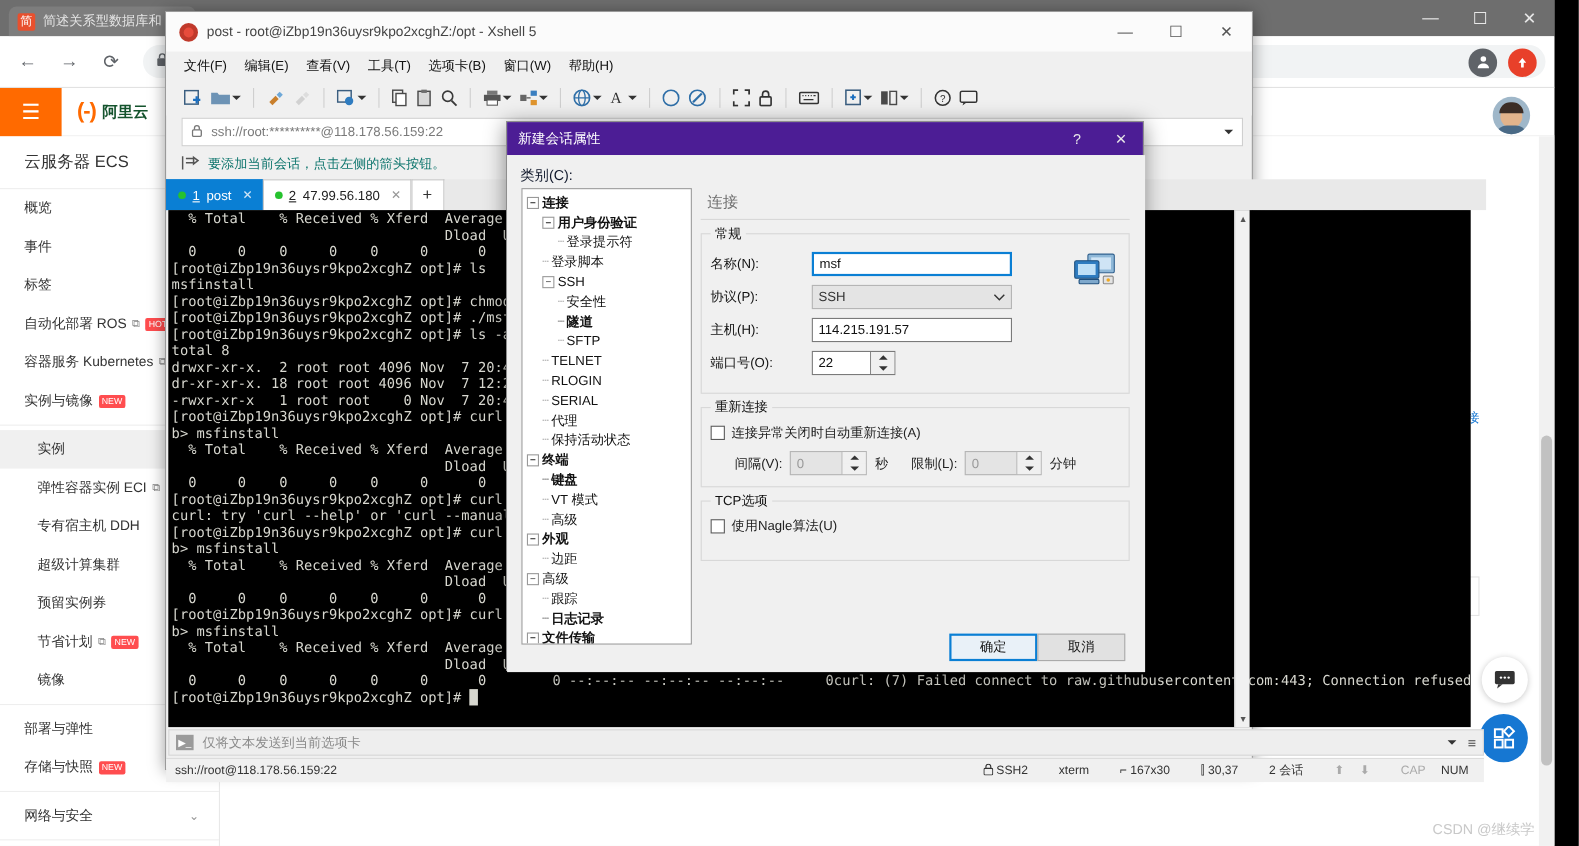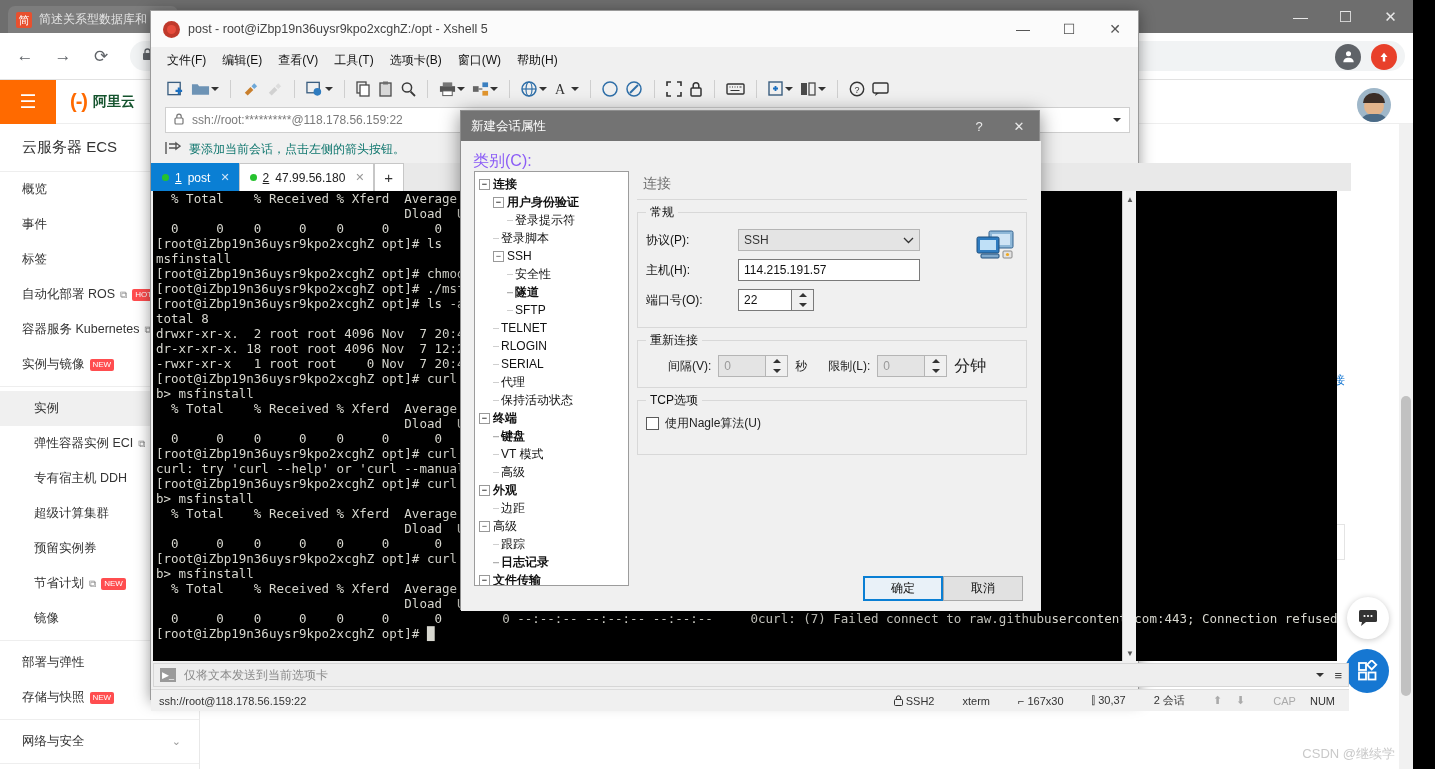--- a/index.html
+++ b/index.html
@@ -122,27 +122,27 @@
   #xs-status { position:absolute; left:0; top:678px; width:1198px; height:22px; background:#f0f0f0;
      border-top:1px solid #dcdcdc; display:flex; align-items:center; font-size:11px; color:#333;
      padding-left:8px; }
   #xs-status .seg { padding:0 14px; }
   #xs-status .right { margin-left:auto; display:flex; align-items:center; }
   .gray { color:#aaa; }
 
   
   #dlg { position:absolute; left:460px; top:110px; width:580px; height:500px; background:#f0f0f0;
      border:1px solid #8e8e8e; box-shadow:0 3px 18px rgba(0,0,0,.45); }
-  #dlg-title { height:30px; background:#737373; color:#fff; display:flex; align-items:center;
+  #dlg-title { height:30px; background:#4c1d95; color:#fff; display:flex; align-items:center;
      padding-left:10px; font-size:12.5px; }
   #dlg-title .r { margin-left:auto; display:flex; }
   #dlg-title .b { width:40px; height:30px; display:flex; align-items:center; justify-content:center;
      font-size:13px; color:#e9e9e9;}
   #dlg-body { position:absolute; left:0; top:30px; width:580px; height:470px; background:#f0f0f0; }
-  #cat-label { position:absolute; left:12px; top:10px; font-size:16px; color:#8b5cf6; }
+  #cat-label { position:absolute; left:12px; top:10px; font-size:13px; color:#0f172a; }
   #tree { position:absolute; left:13px; top:30px; width:155px; height:415px; background:#fff;
      border:1px solid #9c9c9c; overflow:hidden; font-size:12px; padding-top:3px; }
   .tnode { display:flex; align-items:center; height:18px; white-space:nowrap; color:#111; }
   .tnode .exp { width:11px; height:11px; border:1px solid #999; background:#fff; font-size:9px;
      line-height:9px; text-align:center; color:#333; margin-right:3px; flex:none; }
   .tnode .dash { color:#aaa; font-size:10px; margin-right:2px; }
   .tnode.b { font-weight:bold; }
 
   .rpanel { position:absolute; left:176px; top:30px; width:390px; }
   #rp-head { border-bottom:1px solid #d8d8d8; padding:4px 0 6px 6px; font-size:14px; color:#6f6f6f;
@@ -691,20 +691,24 @@
             <rect x="13" y="2" width="24" height="17" rx="1.5" fill="#8fb8d8" stroke="#33628f"></rect>
             <rect x="16" y="5" width="18" height="11" fill="#cfe4f5"></rect>
             <rect x="1" y="8" width="22" height="16" rx="1.5" fill="#2f7cc0" stroke="#1e4f7d"></rect>
             <rect x="4" y="11" width="16" height="10" fill="#bfe0f7"></rect>
             <rect x="5" y="25" width="18" height="4" rx="1" fill="#7ea8cc" stroke="#1e4f7d"></rect>
             <rect x="27" y="22" width="9" height="7" rx="1" fill="#e3e3e3" stroke="#8a8a8a"></rect>
             <circle cx="31.5" cy="25.5" r="1.6" fill="#f0a81e"></circle>
           </svg>
         </span>
 
+        <div class="frow">
+          <span class="lbl">名称(N):</span>
+          <span class="fi focus" style="width:182px">msf</span>
+        </div>
 
         <div class="frow">
           <span class="lbl">协议(P):</span>
           <span class="fi dis" style="width:182px; justify-content:space-between;">
             <span>SSH</span>
             <span>
               <svg width="11" height="7" viewBox="0 0 11 7">
                   <path d="M1 1l4.5 4.5L10 1" fill="none" stroke="#333" stroke-width="1.3"></path>
                 </svg>
             </span>
@@ -728,20 +732,24 @@
                   <i class="caretB"></i>
                 </div>
             </span>
           </span>
         </div>
 
       </div>
 
       <div class="grp">
         <span class="lg">重新连接</span>
+        <div style="display:flex; align-items:center; margin-bottom:8px;">
+          <span class="chk"></span>
+          <span style="font-size:12px;">连接异常关闭时自动重新连接(A)</span>
+        </div>
         <div style="display:flex; align-items:center; padding-left:22px; gap:7px;">
           <span style="font-size:12px;">间隔(V):</span>
           <span class="fi dis" style="width:70px; padding-right:0; color:#9a9a9a;">
             <span style="flex:1">0</span>
             <span class="spin" style="height:20px; border-color:#b5b5b5;">
               <div>
                   <i class="caretT"></i>
                 </div>
               <div>
                   <i class="caretB"></i>
@@ -754,21 +762,21 @@
             <span style="flex:1">0</span>
             <span class="spin" style="height:20px; border-color:#b5b5b5;">
               <div>
                   <i class="caretT"></i>
                 </div>
               <div>
                   <i class="caretB"></i>
                 </div>
             </span>
           </span>
-          <span style="font-size:16px;">分钟</span>
+          <span style="font-size:12px;">分钟</span>
         </div>
       </div>
 
       <div class="grp" style="padding-bottom:22px;">
         <span class="lg">TCP选项</span>
         <div style="display:flex; align-items:center;">
           <span class="chk"></span>
           <span style="font-size:12px;">使用Nagle算法(U)</span>
         </div>
       </div>

